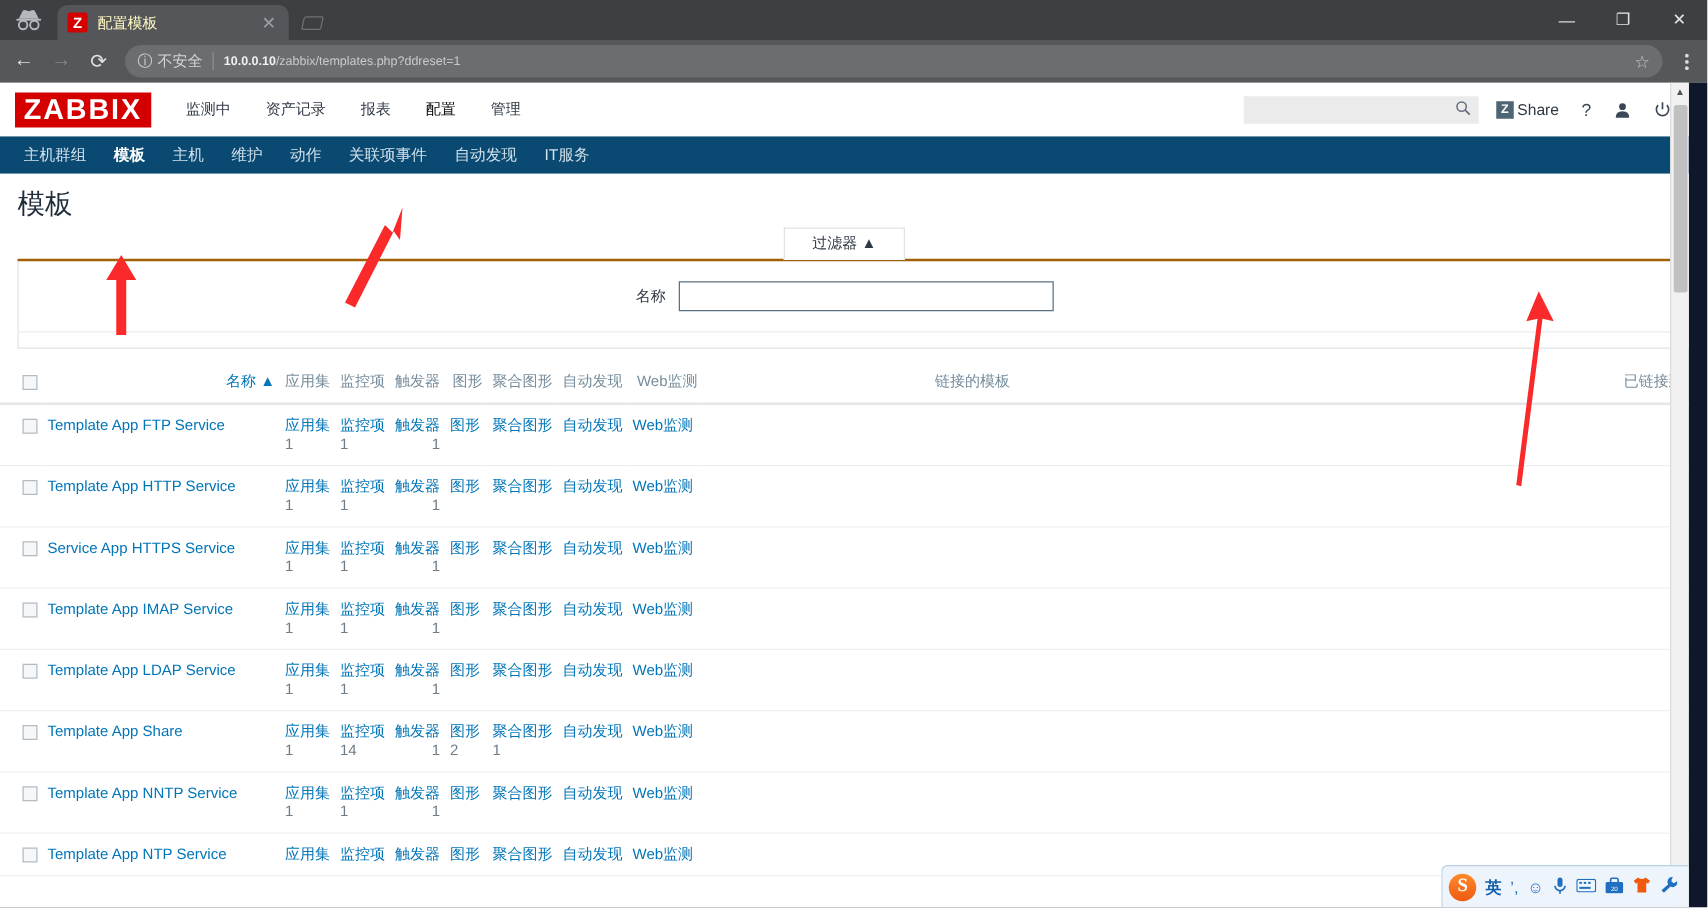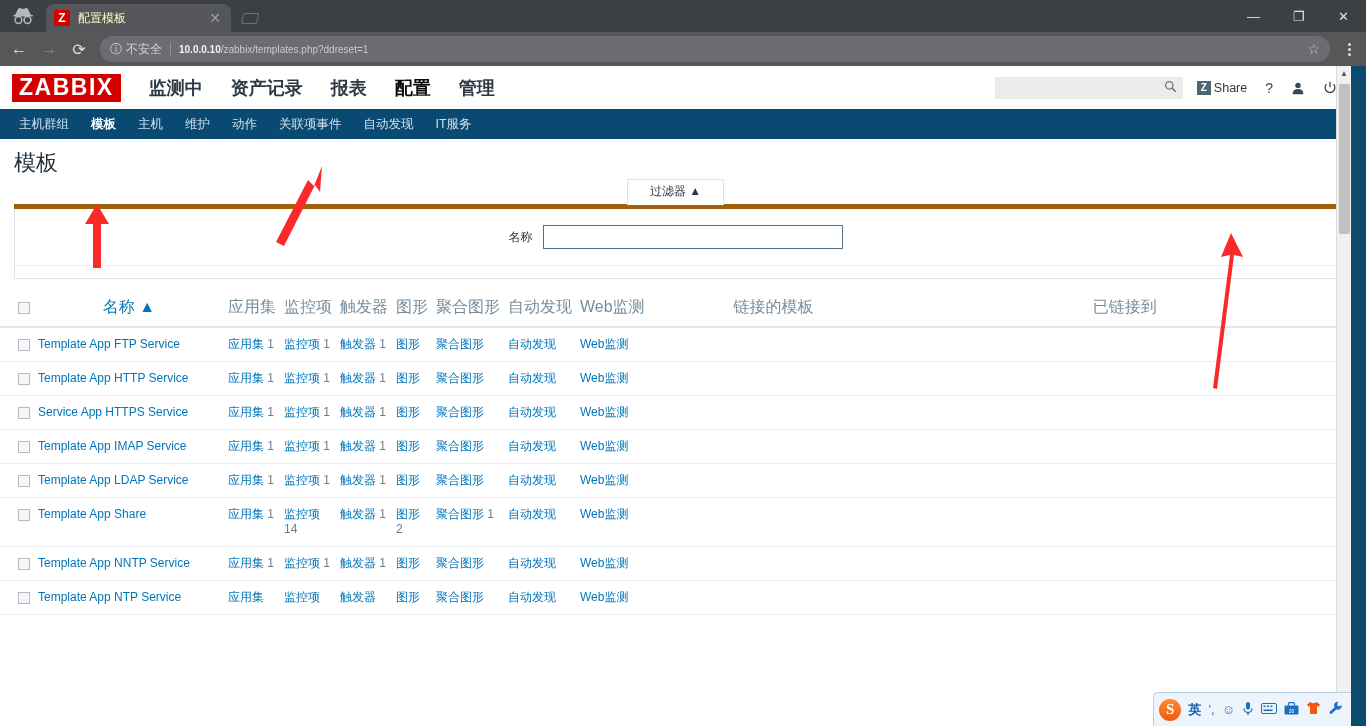--- a/index.html
+++ b/index.html
@@ -92,21 +92,21 @@
     align-items: center; gap: 2px; flex: none;
   }
   .menu-dots i {
     width: 3px; height: 3px; border-radius: 50%; background: #dadce0;
     display: block;
   }
 
   
   .viewport {
     position: relative; width: 1366px; height: 660px;
-    background: #0c4a6e; overflow: hidden;
+    background: #0f172a; overflow: hidden;
   }
   .page {
     width: 1351px; height: 660px; background: #fff;
     position: relative; overflow: hidden;
   }
 
   
   .zbx-header {
     height: 43px; background: #fff; display: flex;
     align-items: center; padding-left: 12px; position: relative;
@@ -114,22 +114,22 @@
   }
   .zbx-logo {
     background: #d40000; color: #fff; font-size: 23px;
     font-weight: bold; letter-spacing: 1.5px; padding: 2px 7px 3px 7px;
     font-family: "Liberation Sans", sans-serif; line-height: 1;
   }
   .zbx-mainnav {
     display: flex; align-items: center; gap: 0; margin-left: 14px;
   }
   .zbx-mainnav a {
-    color: #2f3944; font-size: 18px; text-decoration: none;
-    padding: 12px 14px; display: block; font-weight: bold;
+    color: #2f3944; font-size: 12px; text-decoration: none;
+    padding: 12px 14px; display: block;
   }
   .zbx-mainnav a.active { color: #0b0b0b; }
   .zbx-header-right {
     position: absolute; right: 14px; top: 0; height: 43px;
     display: flex; align-items: center; gap: 0;
   }
   .zbx-search {
     width: 188px; height: 22px; background: #ebebeb; border: none;
     display: flex; align-items: center; padding: 0 6px;
   }
@@ -188,21 +188,21 @@
     height: 23px; font-size: 12px; padding: 0 11px; border-radius: 2px;
     display: flex; align-items: center; justify-content: center;
     cursor: pointer; font-family: "Liberation Sans", sans-serif;
   }
   .btn-primary { background: #0275b8; color: #fff; border: 1px solid #0275b8; }
   .btn-outline { background: #fff; color: #0275b8; border: 1px solid #0275b8; }
 
   
   .filter-wrap { padding: 0 14px; background: #fff; }
   .filter-tabrow {
-    height: 22px; border-bottom: 5px solid #a16207;
+    height: 22px; border-bottom: 2px solid #a16207;
     display: flex; justify-content: center; align-items: flex-end;
     position: relative;
   }
   .filter-tab {
     background: #fff; border: 1px solid #dfe3e6; border-bottom: 1px solid #fff;
     font-size: 12px; color: #2f3944; padding: 3px 22px 4px 22px;
     position: relative; top: 1px; cursor: pointer;
   }
   .filter-body {
     border: 1px solid #dfe3e6; border-top: none; background: #fff;
@@ -222,40 +222,40 @@
   }
   .filter-actions {
     display: flex; align-items: center; justify-content: center;
     gap: 10px; padding-top: 13px;
   }
   .btn-wide { min-width: 52px; }
 
   
   .tbl { width: 100%; border-collapse: collapse; margin-top: 10px; }
   .tbl thead th {
-    font-size: 16px; color: #768d9d; font-weight: normal;
-    text-align: center; padding: 8px 4px; border-bottom: 2px solid #e3e7ea;
+    font-size: 12px; color: #768d9d; font-weight: normal;
+    text-align: right; padding: 8px 4px; border-bottom: 2px solid #e3e7ea;
     white-space: nowrap; vertical-align: middle;
   }
   .tbl thead th.sorted { color: #0275b8; }
   .tbl tbody td {
     font-size: 12px; padding: 9px 4px; border-bottom: 1px solid #ebeff2;
     vertical-align: top; line-height: 15px;
   }
   .chk-col { width: 26px; padding-left: 18px !important; }
   .cbx {
     width: 12px; height: 12px; border: 1px solid #b3bcc4;
     background: #f6f7f8; display: inline-block; vertical-align: middle;
   }
   a.lnk { color: #0275b8; text-decoration: none; }
   .cnt { color: #6e7c88; }
   .name-col { width: 190px; padding-left: 4px !important; }
   .c-appset { width: 44px; }
   .c-item   { width: 44px; }
-  .c-trig   { width: 44px; }
+  .c-trig   { width: 44px; text-align: right; }
   .c-graph  { width: 34px; }
   .c-agg    { width: 52px; }
   .c-disc   { width: 56px; }
   .c-web    { width: 60px; }
   .c-linked { width: 250px; }
   .c-linkto { }
 
   
   .vscroll {
     position: absolute; right: 0; top: 0; width: 15px; height: 660px;

